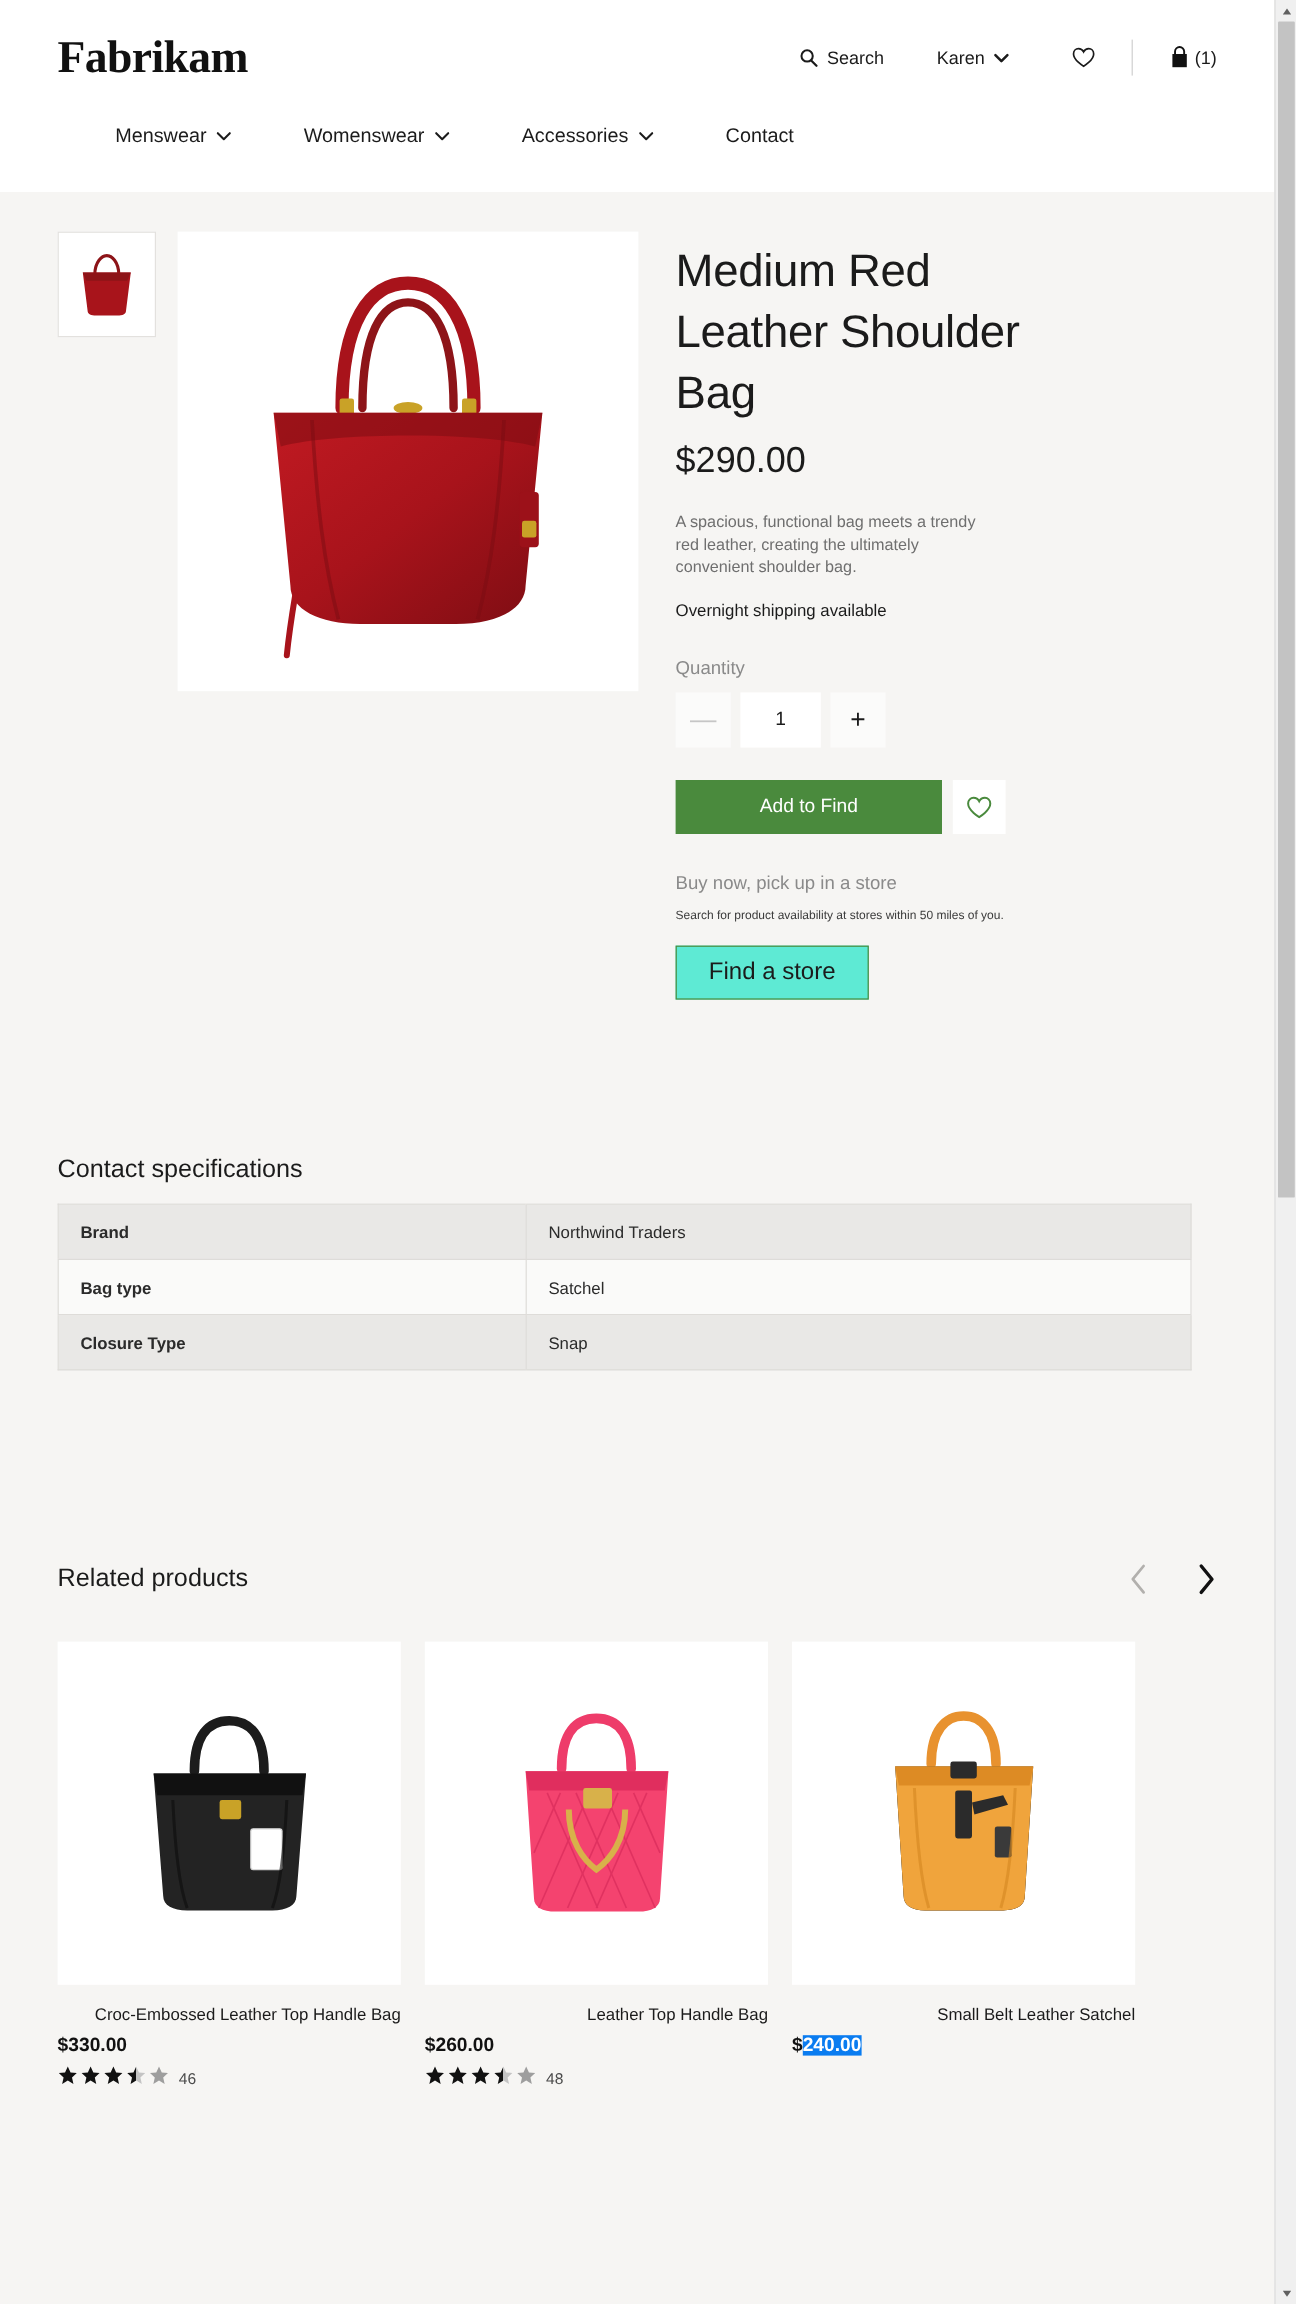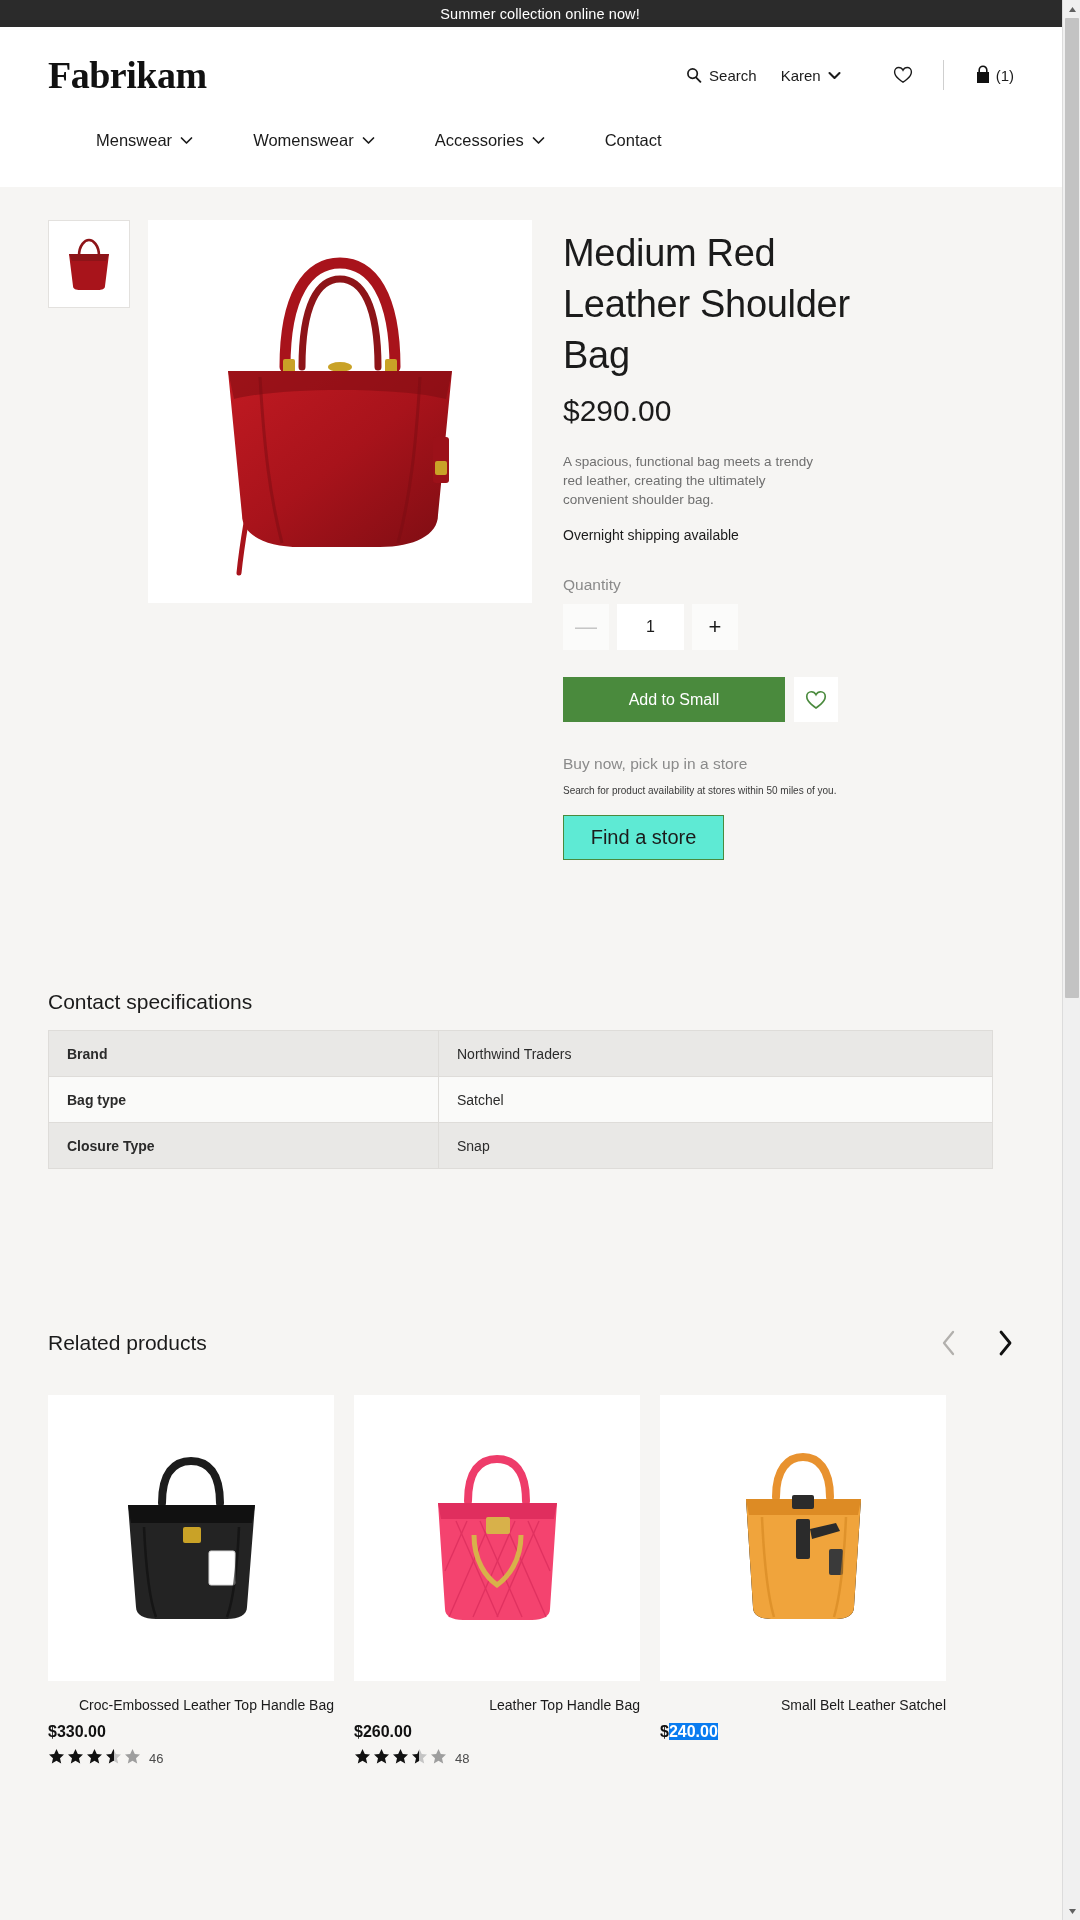--- a/index.html
+++ b/index.html
@@ -31,21 +31,21 @@
     letter-spacing: -0.5px;
   }
   .header-actions {
     margin-left: auto; display: flex; align-items: center; gap: 0;
     color: #1b1b1b;
   }
   .ha-item {
     display: flex; align-items: center; gap: 7px;
     font-size: 15px; color: #1b1b1b; cursor: pointer;
   }
-  .ha-search { margin-right: 24px; }
+  .ha-search { margin-right: 44px; }
   .ha-user { margin-right: 52px; }
   .ha-wish { margin-right: 30px; }
   .hdiv { width: 1px; height: 30px; background: #cfcfcf; margin-right: 30px; }
   .ha-cart { gap: 4px; }
   .icon { display: inline-flex; align-items: center; justify-content: center; }
 
   
   .nav {
     background: #ffffff; padding: 0 48px;
     height: 64px; display: flex; align-items: flex-start; gap: 0;
@@ -181,23 +181,20 @@
   }
   .sb-bottom { position: absolute; bottom: 0; left: 0; }
 </style>
 </head>
 <body>
 
 <div class="viewport">
 
   <div class="page">
 
-    <div class="announce">
-      <span>Summer collection online now!</span>
-    </div>
 
     <div class="header">
       <div class="header-top">
         <div class="logo">Fabrikam</div>
 
         <div class="header-actions">
 
           <div class="ha-item ha-search">
             <span class="icon">
               <svg width="16" height="16" viewBox="0 0 16 16">
@@ -318,21 +315,21 @@
           <div class="p-ship">Overnight shipping available</div>
 
           <div class="qty-label">Quantity</div>
           <div class="qty-row">
             <button class="qty-btn qty-minus">—</button>
             <input class="qty-val" readonly="" value="1" style="">
             <button class="qty-btn qty-plus">+</button>
           </div>
 
           <div class="cart-row">
-            <button class="btn-cart">Add to Small</button>
+            <button class="btn-cart">Add to Find</button>
             <button class="btn-heart">
               <span class="icon">
                 <svg width="22" height="20" viewBox="0 0 20 18">
                   <path d="M10 16.2 C10 16.2 1.6 11.2 1.6 5.9 C1.6 3.3 3.5 1.5 5.7 1.5 C7.4 1.5 9.2 2.6 10 4.2 C10.8 2.6 12.6 1.5 14.3 1.5 C16.5 1.5 18.4 3.3 18.4 5.9 C18.4 11.2 10 16.2 10 16.2 Z" fill="none" stroke="#4a8a3d" stroke-width="1.5"></path>
                 </svg>
               </span>
             </button>
           </div>
 
           <div class="pickup-title">Buy now, pick up in a store</div>

